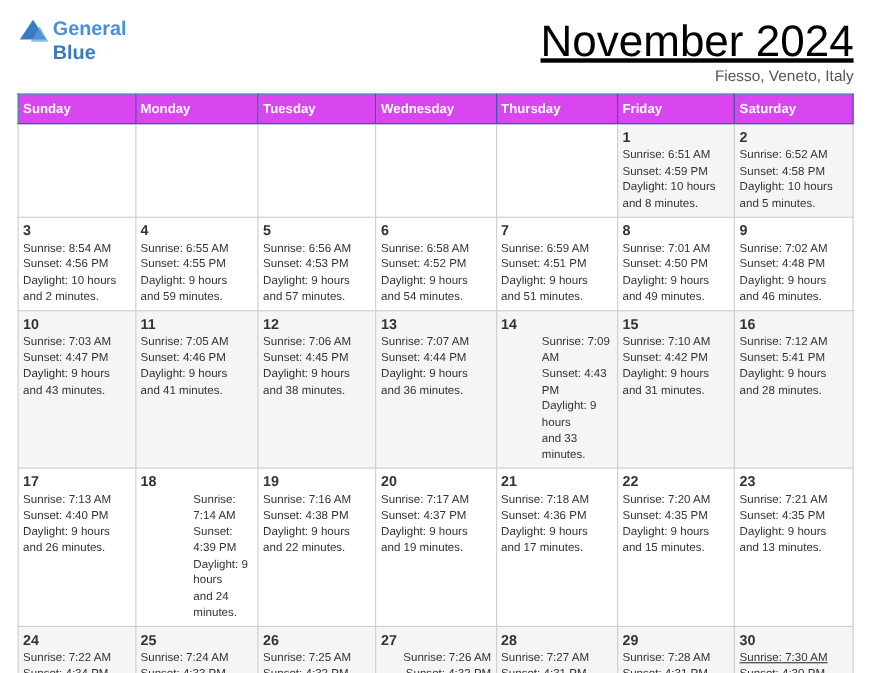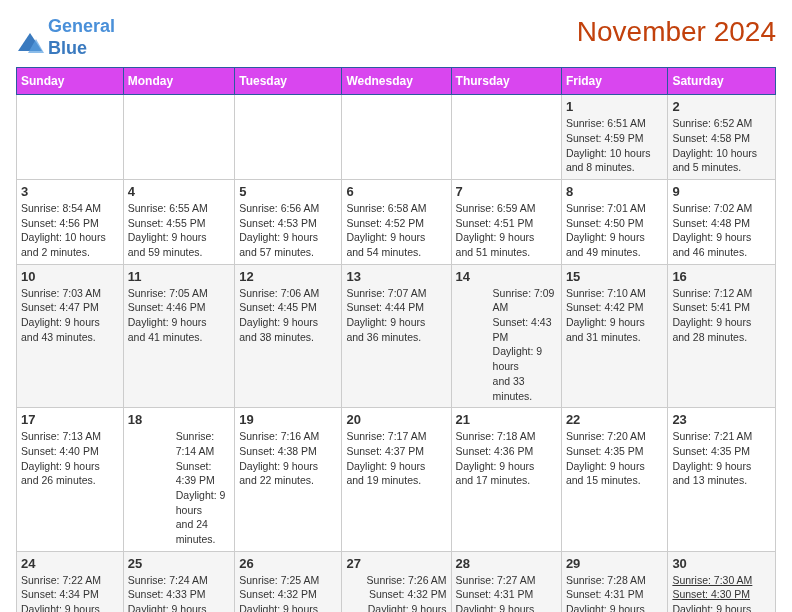--- a/index.html
+++ b/index.html
@@ -11,43 +11,44 @@
       padding: 16px;
     }
     .header {
       display: flex;
       justify-content: space-between;
       align-items: flex-start;
       margin-bottom: 8px;
     }
     .logo {
       display: flex;
-      align-items: flex-end;
+      align-items: flex-start;
     }
     .logo-text {
       font-size: 18px;
       font-weight: bold;
       color: #333;
       line-height: 1.2;
     }
     .logo-text span {
       color: #4a90d9;
     }
     .logo-icon {
       width: 28px;
       height: 28px;
       margin-right: 4px;
     }
     .title-block {
       text-align: right;
     }
     .month-title {
-      font-size: 28px;
+      font-size: 40px;
       font-weight: normal;
-      color: #c2410c;
+      color: #000000;
+      text-decoration: underline;
     }
     .location {
       font-size: 14px;
       color: #555;
     }
     table {
       width: 100%;
       border-collapse: collapse;
       font-size: 11px;
     }
@@ -96,20 +97,21 @@
       <polygon points="14,2 26,20 2,20" fill="#3a7abf"></polygon>
       <polygon points="20,8 28,22 12,22" fill="#5aa0df" opacity="0.7"></polygon>
     </svg>
     <div class="logo-text">
       <div><span>General</span></div>
       <div><span style="color:#3a7abf">Blue</span></div>
     </div>
   </div>
   <div class="title-block">
     <div class="month-title">November 2024</div>
+    <div class="location">Fiesso, Veneto, Italy</div>
   </div>
 </div>
 
 <table>
   <thead>
     <tr id="header-row">
         <th>Sunday</th>
         <th>Monday</th>
         <th>Tuesday</th>
         <th>Wednesday</th>

